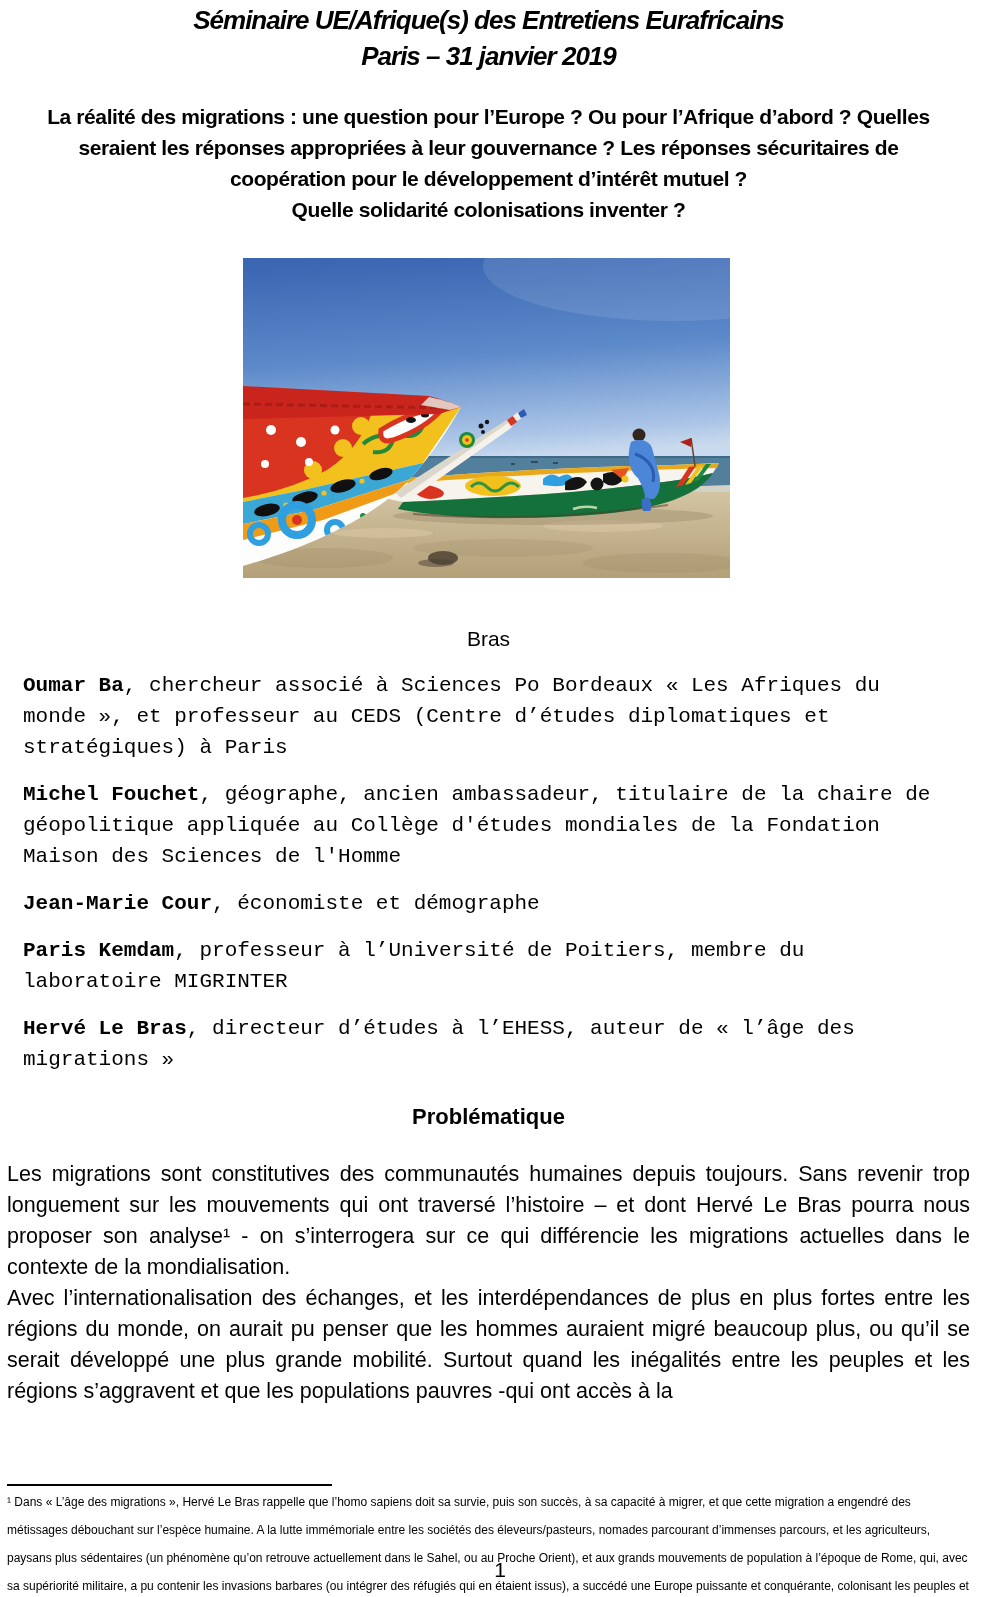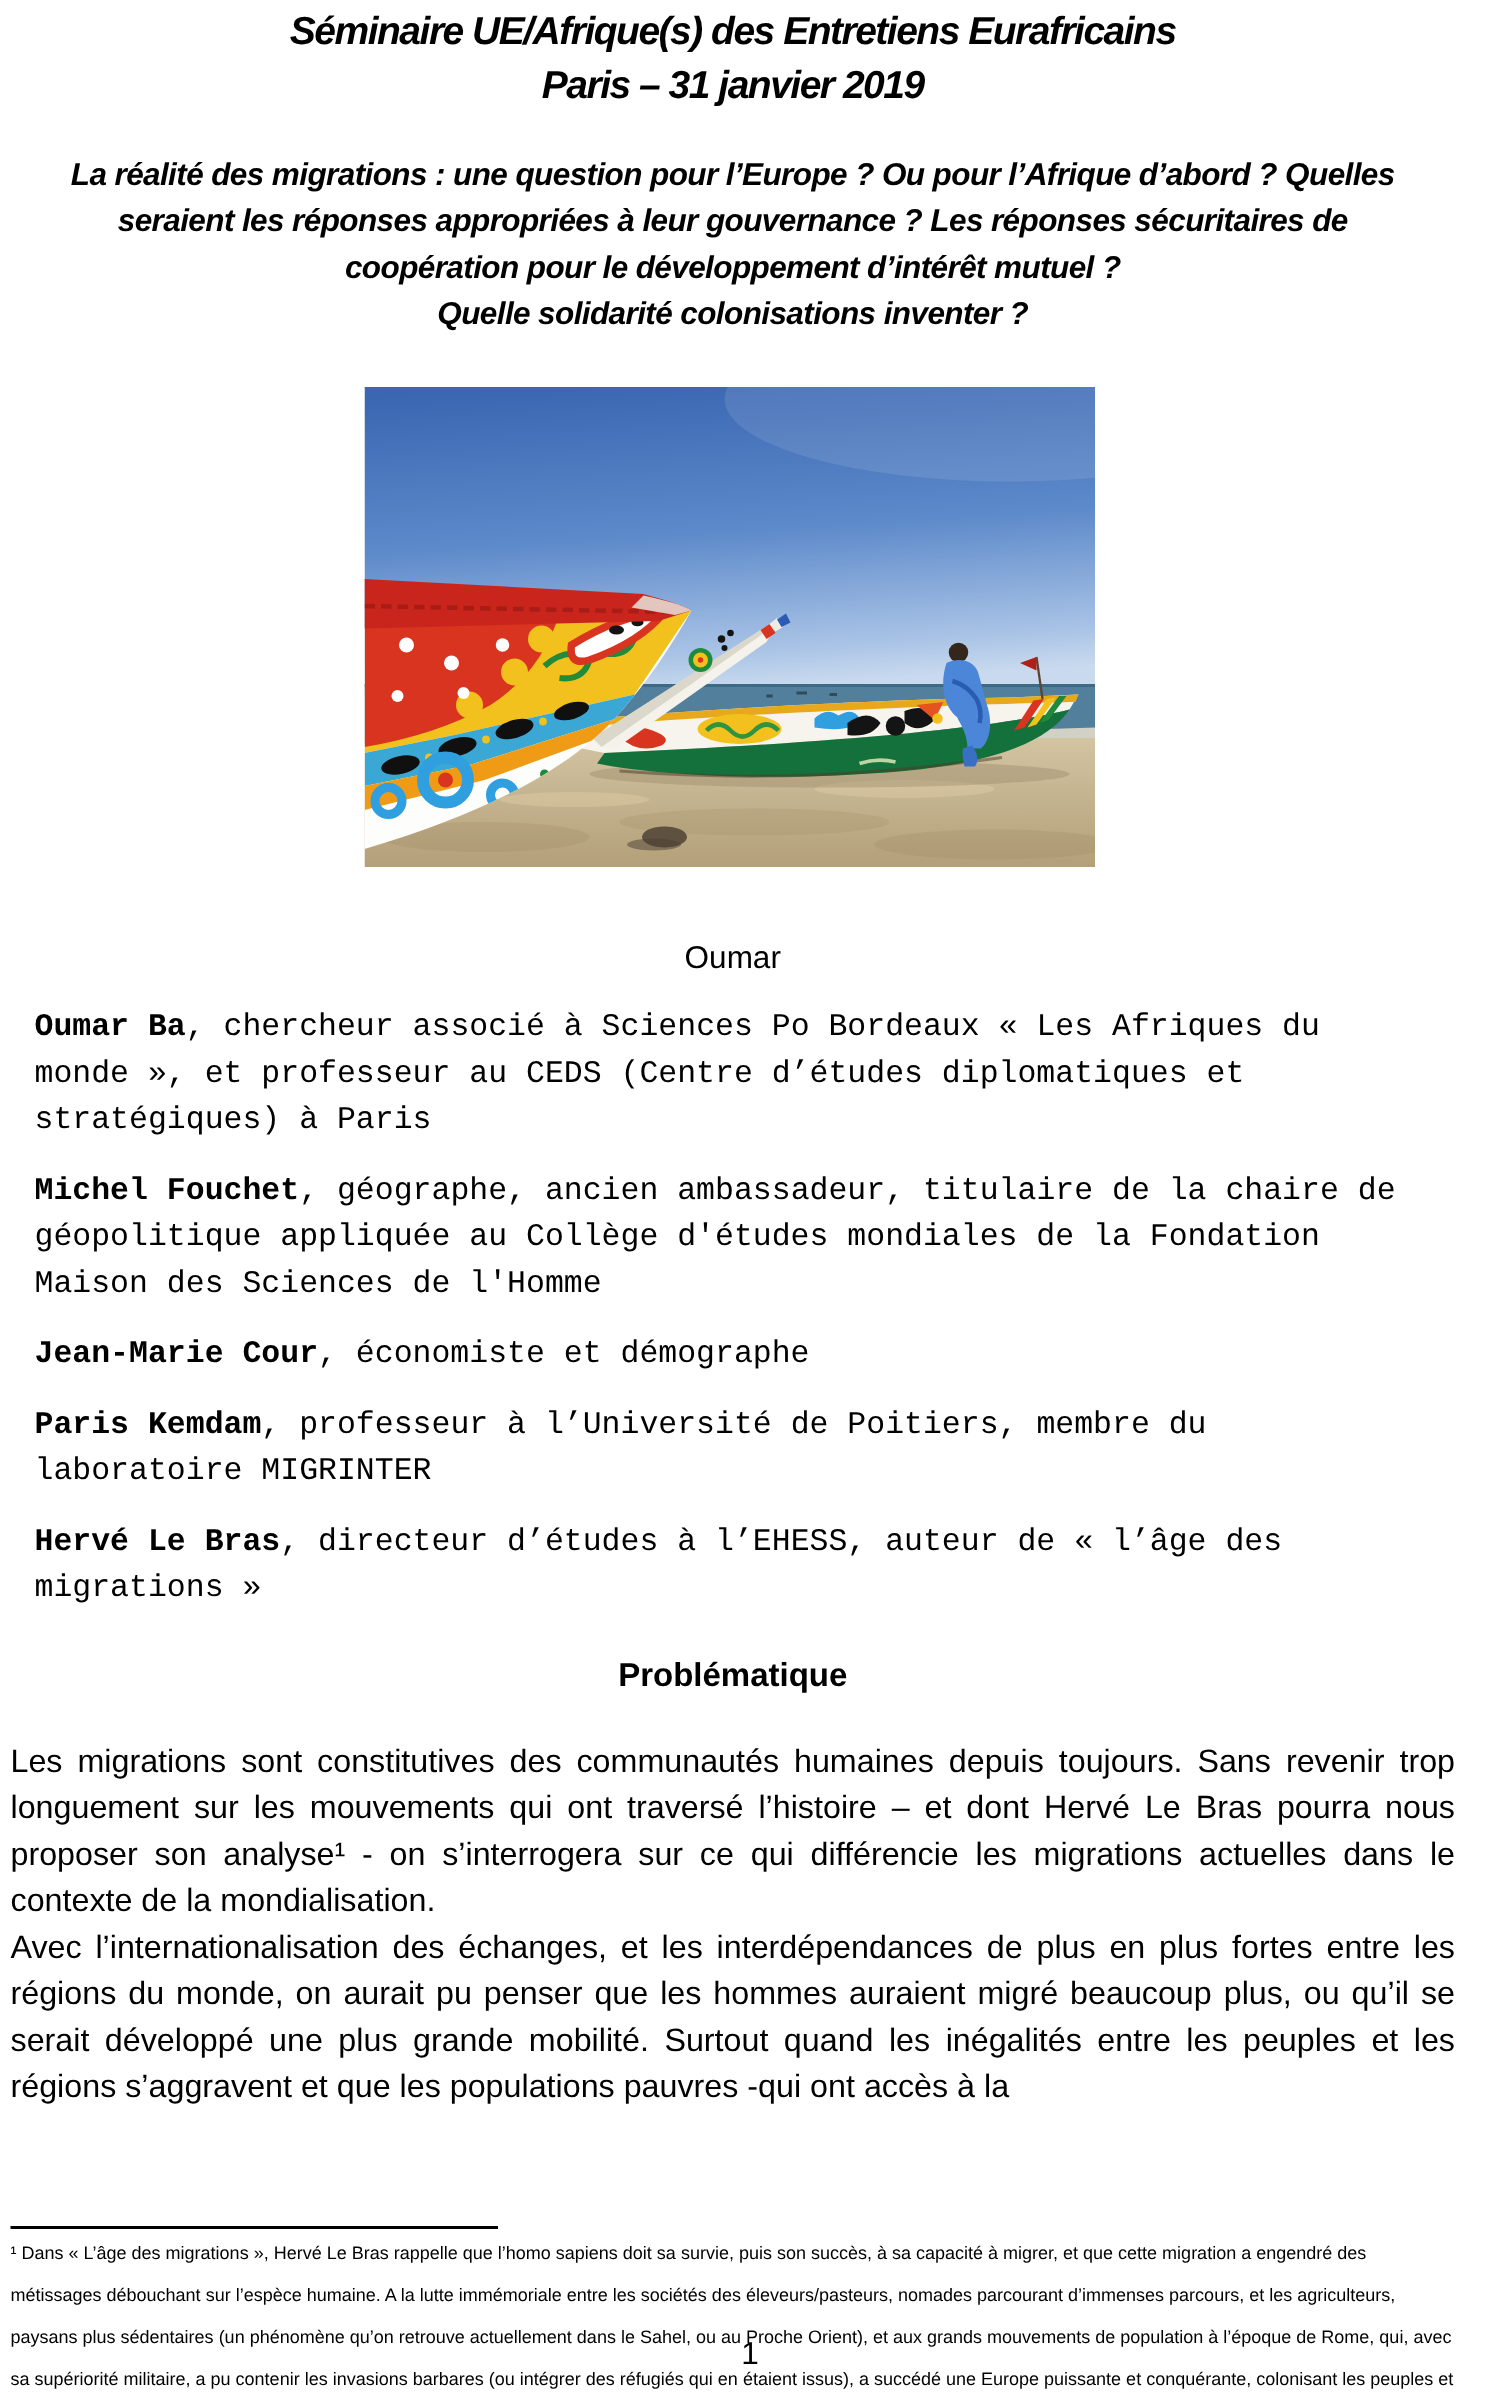--- a/index.html
+++ b/index.html
@@ -7,21 +7,21 @@
     position:relative; width:1000px; height:1597px; background:#ffffff;
     color:#000; font-family:"Liberation Sans", sans-serif; overflow:hidden;
   }
   .content { padding:2px 30px 0 7px; }
 
   .title-block {
     text-align:center; font-weight:bold; font-style:italic;
     font-size:26px; line-height:36px; letter-spacing:-1px;
   }
   .question-block {
-    margin-top:27px; text-align:center; font-weight:bold; font-style:italic;
+    margin-top:27px; text-align:center; font-weight:bold; 
     font-size:21px; line-height:31px; letter-spacing:-0.4px;
   }
   .question-block div { white-space:nowrap; }
 
   .photo-wrap { margin:33px 0 0 236px; width:487px; height:320px; }
   .photo-wrap svg { display:block; }
 
   .avec { margin-top:45px; text-align:center; font-size:21px; line-height:31px; }
 
   .speakers { font-size:21px; line-height:31px; }
@@ -189,21 +189,21 @@
           <path d="M186,139 C200,142 211,145 218,149 L207,152 L178,147 Z" fill="#e8e4da" opacity="0.85"></path>
         </g>
 
         <g>
           <ellipse cx="200" cy="300" rx="15" ry="7" fill="#5f5140"></ellipse>
           <ellipse cx="193" cy="305" rx="18" ry="4" fill="#494033" opacity="0.5"></ellipse>
         </g>
       </svg>
     </div>
 
-    <div class="avec">Oumar</div>
+    <div class="avec">Bras</div>
 
     <div class="speakers">
       <p><span class="name">Oumar Ba</span><span>, chercheur associé à Sciences Po Bordeaux « Les Afriques du monde », et professeur au CEDS (Centre d’études diplomatiques et stratégiques) à Paris</span></p>
       <p><span class="name">Michel Fouchet</span><span>, géographe, ancien ambassadeur, titulaire de la chaire de géopolitique appliquée au Collège d'études mondiales de la Fondation Maison des Sciences de l'Homme</span></p>
       <p><span class="name">Jean-Marie Cour</span><span>, économiste et démographe</span></p>
       <p><span class="name">Paris Kemdam</span><span>, professeur à l’Université de Poitiers, membre du laboratoire MIGRINTER</span></p>
       <p><span class="name">Hervé Le Bras</span><span>, directeur d’études à l’EHESS, auteur de « l’âge des migrations »</span></p>
     </div>
 
     <div class="heading-problematique">Problématique</div>

